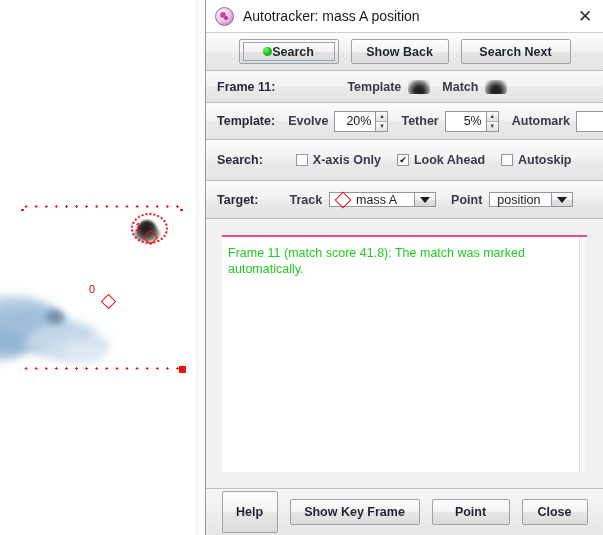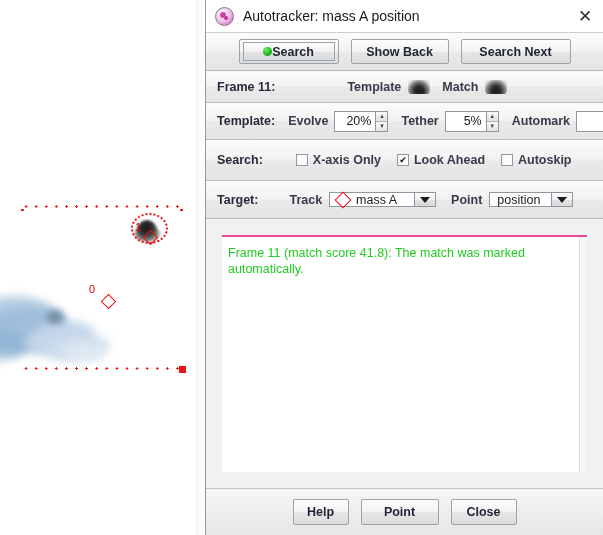--- a/index.html
+++ b/index.html
@@ -259,21 +259,21 @@
     background:#f6f6f6;border-left:1px solid #dddddd;
   }
 
   
   #row-bottom{
     height:46px;flex:0 0 46px;
     background:linear-gradient(to bottom,#f6f6f6 0%,#eeeeee 50%,#e6e6e6 100%);
     border-top:1px solid #c3c3c3;
     display:flex;align-items:center;justify-content:center;gap:12px;
   }
-  #btn-help{width:56px;height:26px;}
+  #btn-help{width:56px;height:42px;}
   #btn-show-key-frame{width:130px;height:26px;}
   #btn-delete{width:78px;height:26px;}
   #btn-close{width:66px;height:26px;}
 </style>
 </head>
 <body>
 
 <div id="root">
 
   <div id="video-panel">
@@ -403,18 +403,19 @@
 
     <div id="message-area">
       <div id="message-inner">
         <div id="message-text">Frame 11 (match score 41.8): The match was marked automatically.</div>
       </div>
       <div id="message-scroll"></div>
     </div>
 
     <div id="row-bottom">
       <div class="btn" id="btn-help">Help</div>
+      <div class="btn" id="btn-show-key-frame">Show Key Frame</div>
       <div class="btn" id="btn-delete">Point</div>
       <div class="btn" id="btn-close">Close</div>
     </div>
 
   </div>
 </div>
 
 </body></html>

